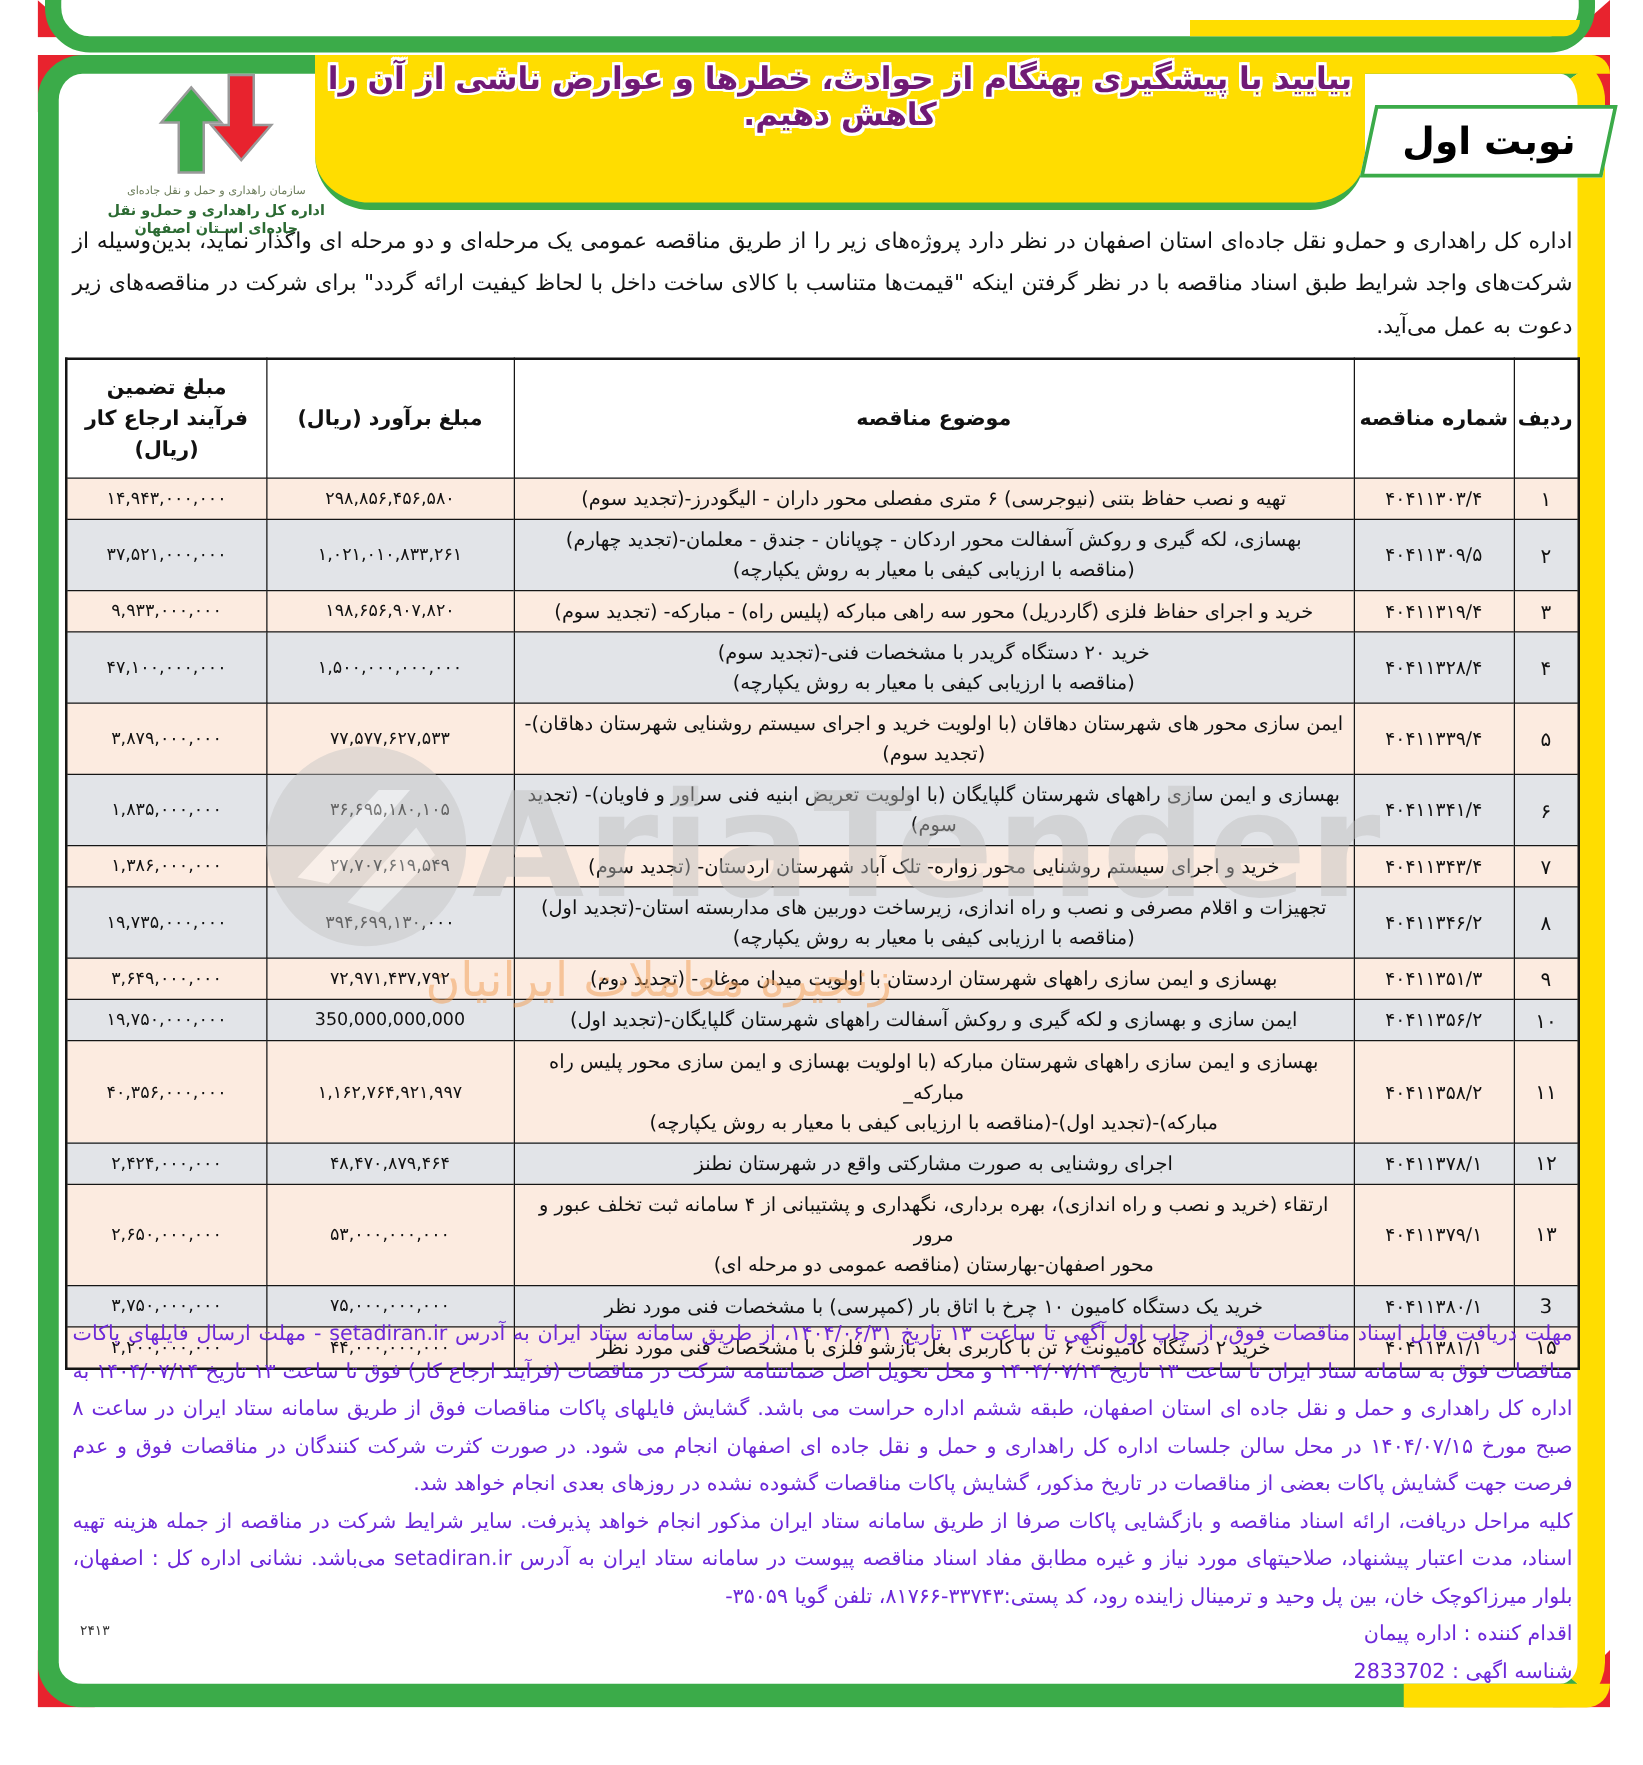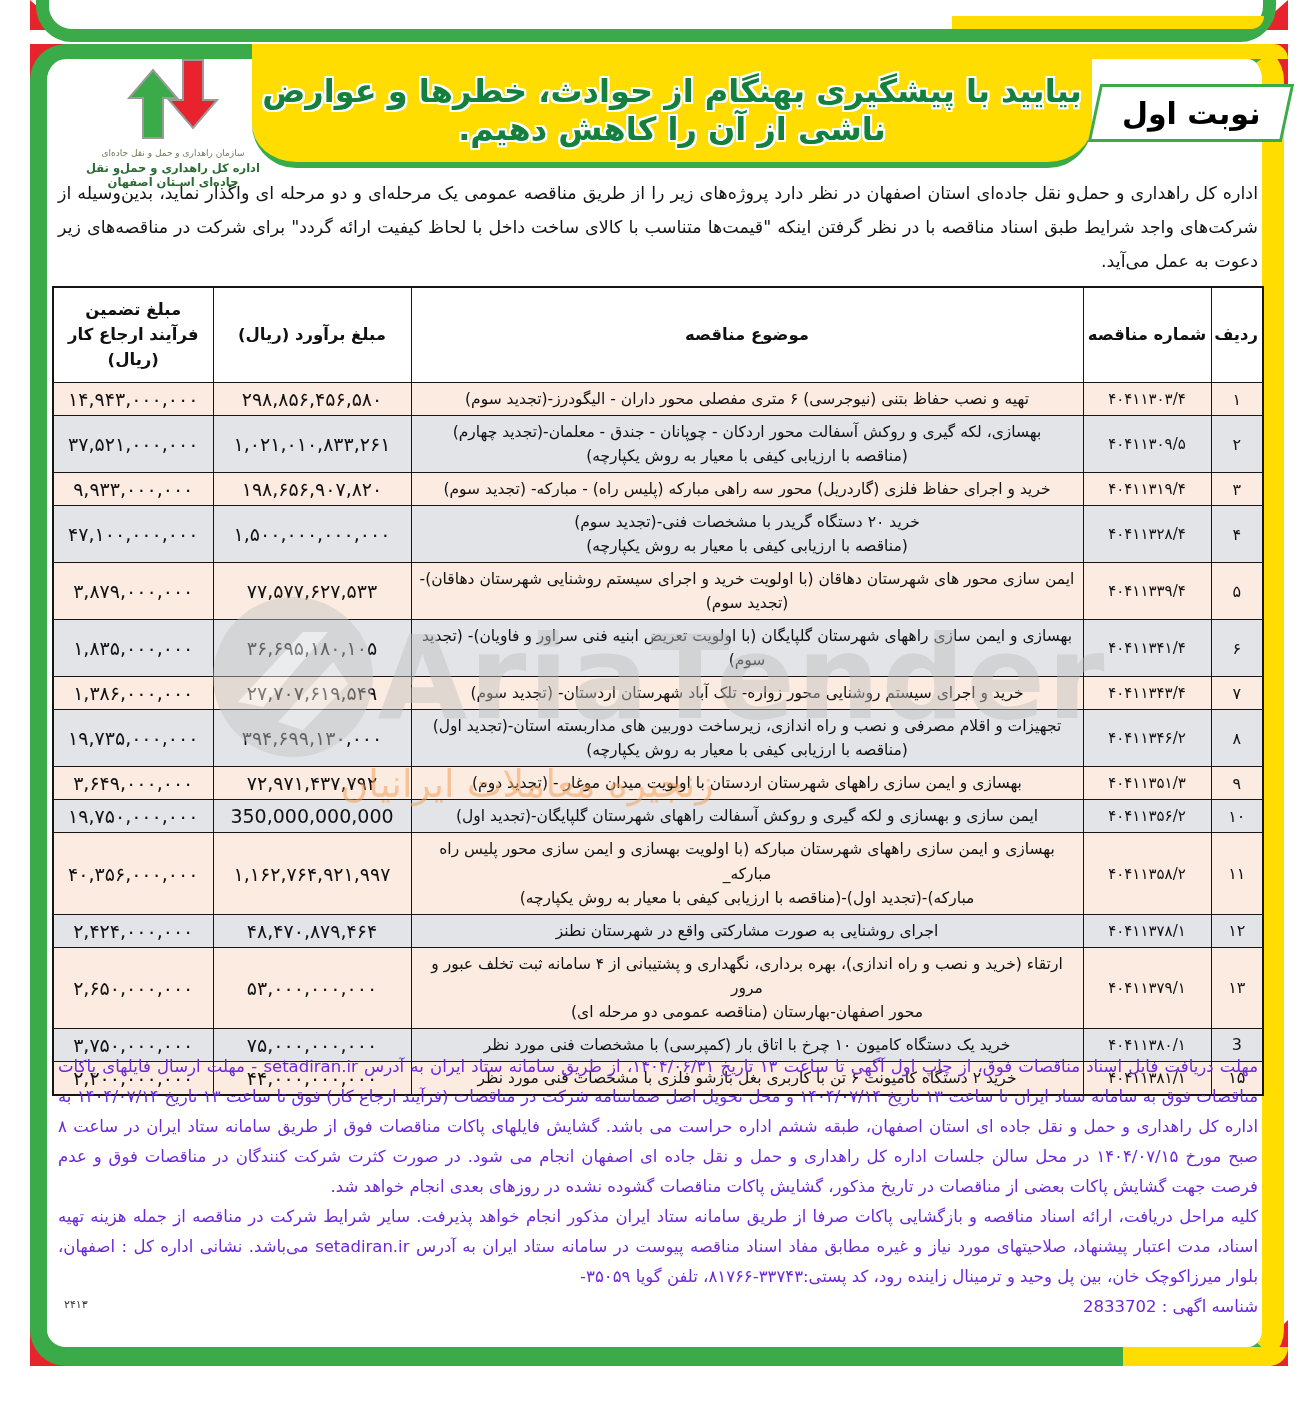--- a/index.html
+++ b/index.html
@@ -28,21 +28,21 @@
   .frame-top-yellow{position:absolute;right:26px;top:44px;width:235px;height:15px;background:#ffdd00;
                     border-top-right-radius:36px;z-index:2;}
   .frame-bottom-yellow{position:absolute;right:26px;top:1347px;width:165px;height:19px;background:#ffdd00;
                        border-bottom-right-radius:36px;z-index:2;}
 
   
   .banner{position:absolute;left:252px;top:44px;width:840px;height:118px;background:#ffdd00;
           border-bottom:6px solid #3bab49;border-radius:0 0 44px 44px;z-index:3;text-align:center;}
   .outline-w{text-shadow:-2px -2px 0 #fff,2px -2px 0 #fff,-2px 2px 0 #fff,2px 2px 0 #fff,
              0 -2px 0 #fff,0 2px 0 #fff,-2px 0 0 #fff,2px 0 0 #fff;}
-  .banner-slogan{margin-top:28px;font-size:32px;font-weight:bold;color:#15803d;direction:rtl;}
+  .banner-slogan{margin-top:4px;font-size:25px;font-weight:bold;color:#701a75;direction:rtl;}
   .banner-title{margin-top:2px;font-size:47px;font-weight:bold;color:#e8232e;direction:rtl;}
 
   
   .turn-box{position:absolute;right:26px;top:84px;width:188px;height:52px;background:#fff;
             border:3px solid #3bab49;transform:skewX(-12deg);z-index:4;
             display:flex;align-items:center;justify-content:center;}
   .turn-box span{transform:skewX(12deg);font-size:30px;font-weight:bold;color:#000;direction:rtl;}
 
   
   .org{position:absolute;left:78px;top:56px;width:190px;text-align:center;z-index:3;}
@@ -55,21 +55,21 @@
 
   
   .tender-table{position:absolute;left:52px;top:286px;width:1210px;border-collapse:collapse;
                 direction:rtl;color:#111;table-layout:fixed;border:2.5px solid #151515;}
   .tender-table th,.tender-table td{border:1.5px solid #151515;}
   .tender-table th{font-size:16.5px;font-weight:bold;padding:10px 4px;background:#fff;line-height:1.5;}
   .tender-table td{padding:4px 6px;text-align:center;vertical-align:middle;}
   td.c-row{font-size:16px;}
   td.c-num{font-size:15px;}
   td.c-sub{font-size:15.5px;padding:4px 4px;line-height:1.55;white-space:pre-line;}
-  td.c-est,td.c-gua{font-size:19px;}
+  td.c-est,td.c-gua{font-size:14px;}
   tr.odd td{background:#fcebe0;}
   tr.even td{background:#e2e4e8;}
 
   
   .footer{position:absolute;left:58px;top:1052px;width:1200px;direction:rtl;text-align:justify;
           font-size:16.5px;line-height:1.82;color:#6d28d9;}
   .footer p{margin:0;}
   .footer .plain{text-align:right;}
   .side-num{position:absolute;left:64px;top:1298px;font-size:11px;color:#333;z-index:3;}
 
@@ -257,17 +257,18 @@
         <path d="M70 130 L125 70 L140 92 L95 138 Z" fill="#ffffff" opacity="0.7"></path>
       </svg>
       <span class="wm-latin">AriaTender</span>
     </div>
     <div class="wm-fa">زنجیره معاملات ایرانیان</div>
   </div>
 
   <div class="footer">
     <p>مهلت دریافت فایل اسناد مناقصات فوق، از چاپ اول آگهی تا ساعت ۱۳ تاریخ ۱۴۰۴/۰۶/۳۱، از طریق سامانه ستاد ایران به آدرس setadiran.ir - مهلت ارسال فایلهای پاکات مناقصات فوق به سامانه ستاد ایران تا ساعت ۱۳ تاریخ ۱۴۰۴/۰۷/۱۴ و محل تحویل اصل ضمانتنامه شرکت در مناقصات (فرآیند ارجاع کار) فوق تا ساعت ۱۳ تاریخ ۱۴۰۴/۰۷/۱۴ به اداره کل راهداری و حمل و نقل جاده ای استان اصفهان، طبقه ششم اداره حراست می باشد. گشایش فایلهای پاکات مناقصات فوق از طریق سامانه ستاد ایران در ساعت ۸ صبح مورخ ۱۴۰۴/۰۷/۱۵ در محل سالن جلسات اداره کل راهداری و حمل و نقل جاده ای  اصفهان انجام می شود. در صورت کثرت شرکت کنندگان در مناقصات فوق و عدم فرصت جهت گشایش پاکات بعضی از مناقصات در تاریخ مذکور، گشایش پاکات مناقصات گشوده نشده در روزهای بعدی انجام خواهد شد.</p>
     <p>کلیه مراحل دریافت، ارائه اسناد مناقصه و بازگشایی پاکات صرفا از طریق سامانه ستاد ایران مذکور انجام خواهد پذیرفت. سایر شرایط شرکت در مناقصه از جمله هزینه تهیه اسناد، مدت اعتبار پیشنهاد، صلاحیتهای مورد نیاز و غیره مطابق مفاد اسناد مناقصه پیوست در سامانه ستاد ایران به آدرس setadiran.ir می‌باشد. نشانی اداره کل : اصفهان، بلوار میرزاکوچک خان، بین پل وحید و ترمینال زاینده رود، کد پستی:۳۳۷۴۳-۸۱۷۶۶، تلفن گویا ۳۵۰۵۹-</p>
+    <p class="plain">اقدام کننده : اداره پیمان</p>
     <p class="plain">شناسه اگهی :  2833702</p>
   </div>
   <div class="side-num">۲۴۱۳</div>
 
 </div>
 
 </body></html>

